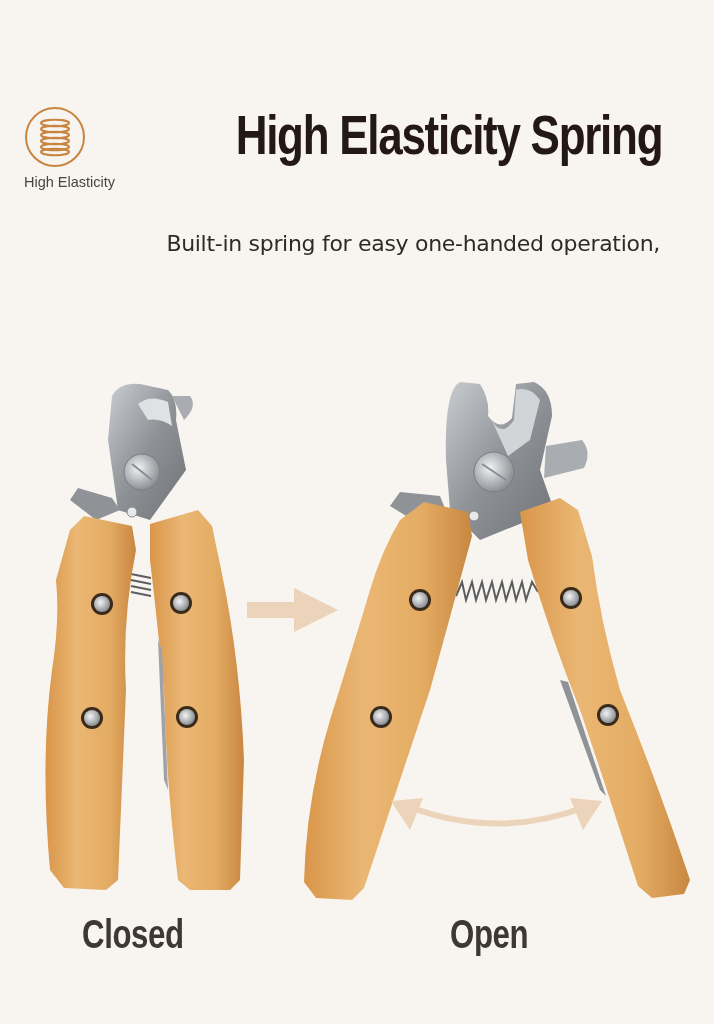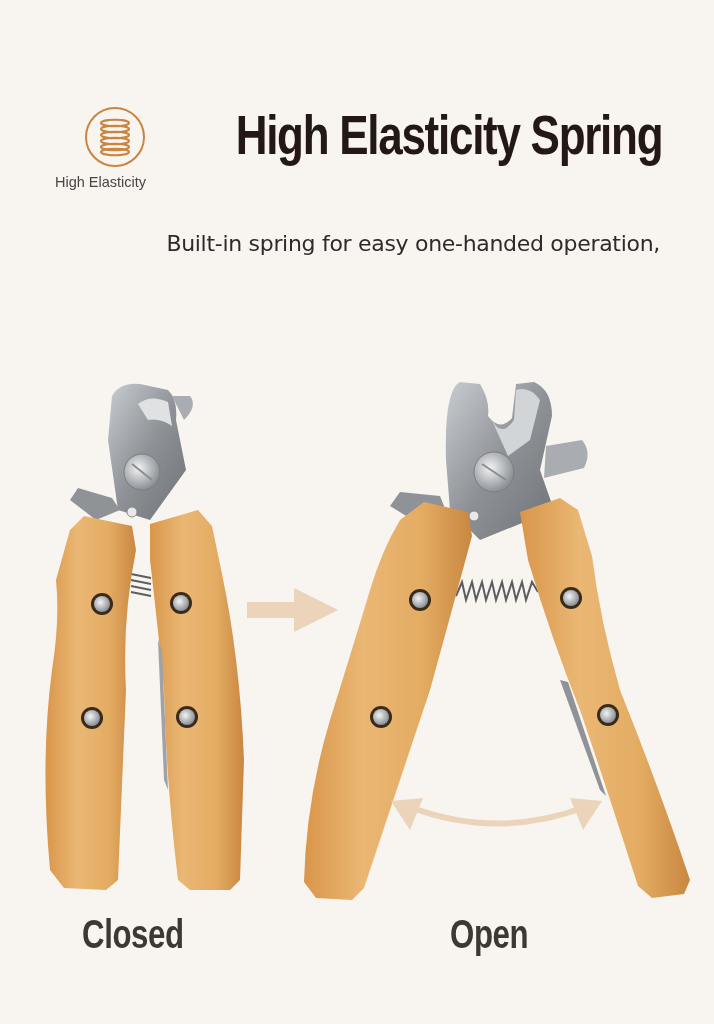--- a/index.html
+++ b/index.html
@@ -5,21 +5,21 @@
     html, body { margin: 0; padding: 0; }
     body {
       width: 714px; height: 1024px; overflow: hidden;
       background: #f8f5f0;
       font-family: "Liberation Sans", sans-serif;
       position: relative;
       color: #231815;
     }
     .badge {
       position: absolute; left: 24px; top: 106px; width: 122px;
-      display: flex; flex-direction: column; align-items: flex-end;
+      display: flex; flex-direction: column; align-items: flex-start;
     }
     .badge-icon { width: 62px; height: 62px; }
     .badge-label {
       margin-top: 6px; font-size: 14.5px; color: #4a4543;
       font-family: "Liberation Sans", sans-serif; white-space: nowrap;
     }
     .title {
       position: absolute; right: 52px; top: 108px;
       font-family: "Liberation Sans", sans-serif;
       font-weight: 700; font-size: 55px; letter-spacing: -1.6px;

